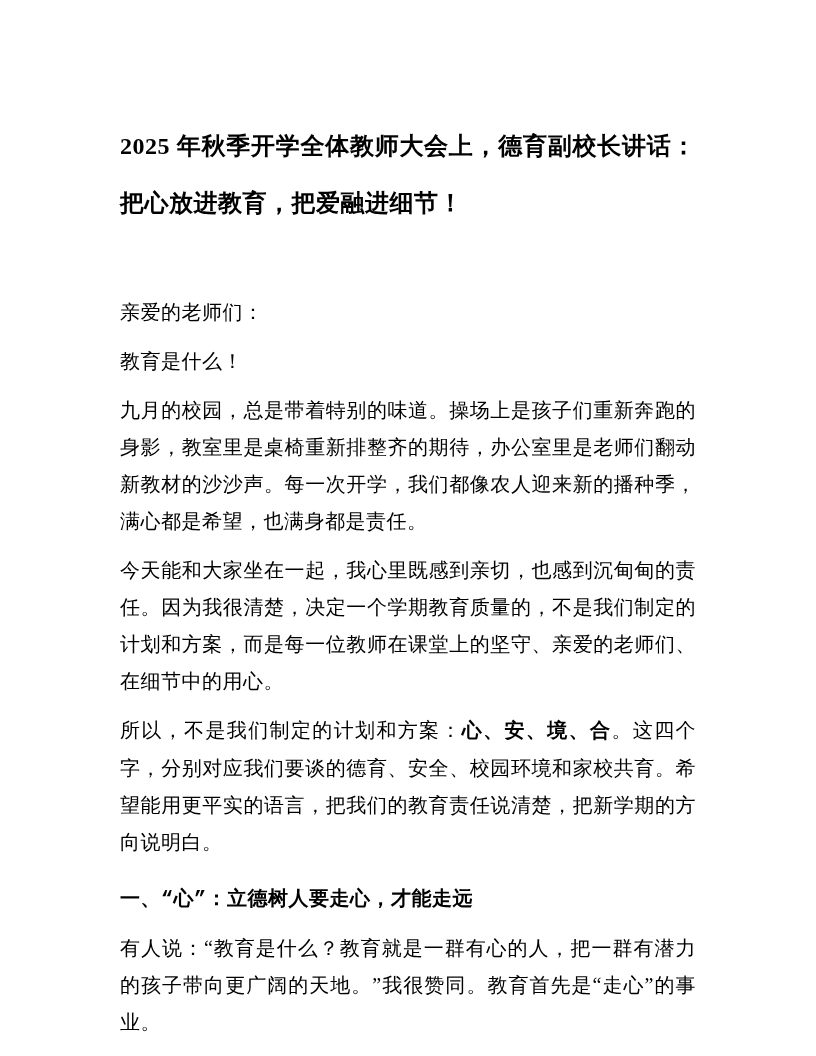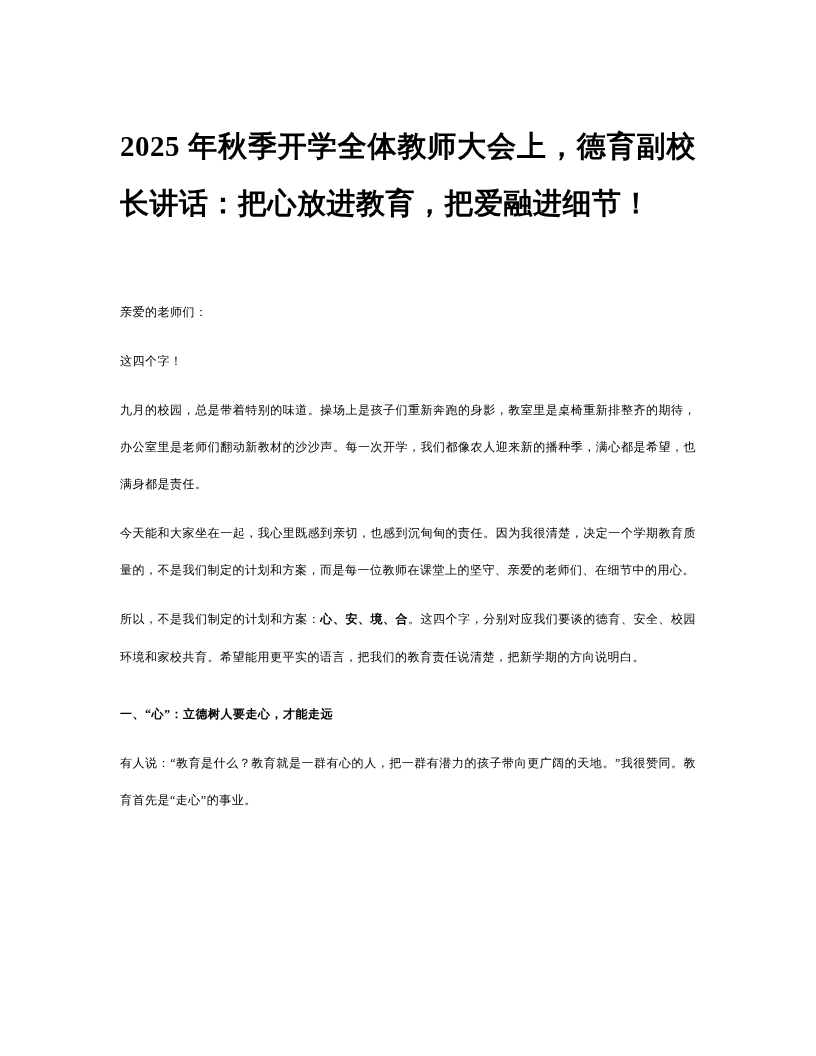--- a/index.html
+++ b/index.html
@@ -15,55 +15,56 @@
     color: #000000;
   }
   .doc-page {
     box-sizing: border-box;
     width: 816px;
     height: 1056px;
     padding: 118px 120px 96px 120px;
     background: #ffffff;
   }
   .doc-title {
-    font-size: 29px;
+    font-size: 24px;
     font-weight: bold;
     line-height: 57px;
     text-align: justify;
     letter-spacing: 0.5px;
     margin: 0 0 62px 0;
   }
   .doc-body p {
-    font-size: 12px;
+    font-size: 20px;
     line-height: 37px;
     text-align: justify;
     letter-spacing: 0.5px;
     margin: 0 0 12px 0;
   }
   .doc-body p.section-heading {
     font-weight: bold;
     margin-top: 20px;
+    font-family: Liberation Mono, monospace;
   }
   .kw-bold {
     font-weight: bold;
     font-family: Liberation Mono, monospace;
   }
 </style>
 </head>
 <body>
 
 <div class="doc-page">
 
   <h1 class="doc-title">2025 年秋季开学全体教师大会上，德育副校长讲话：把心放进教育，把爱融进细节！</h1>
 
   <div class="doc-body">
 
     <p>亲爱的老师们：</p>
 
-    <p>这四个字！</p>
+    <p>教育是什么！</p>
 
     <p>九月的校园，总是带着特别的味道。操场上是孩子们重新奔跑的身影，教室里是桌椅重新排整齐的期待，办公室里是老师们翻动新教材的沙沙声。每一次开学，我们都像农人迎来新的播种季，满心都是希望，也满身都是责任。</p>
 
     <p>今天能和大家坐在一起，我心里既感到亲切，也感到沉甸甸的责任。因为我很清楚，决定一个学期教育质量的，不是我们制定的计划和方案，而是每一位教师在课堂上的坚守、亲爱的老师们、在细节中的用心。</p>
 
     <p><span>所以，不是我们制定的计划和方案：</span><span class="kw-bold">心、安、境、合</span><span>。这四个字，分别对应我们要谈的德育、安全、校园环境和家校共育。希望能用更平实的语言，把我们的教育责任说清楚，把新学期的方向说明白。</span></p>
 
     <p class="section-heading">一、“心”：立德树人要走心，才能走远</p>
 
     <p>有人说：“教育是什么？教育就是一群有心的人，把一群有潜力的孩子带向更广阔的天地。”我很赞同。教育首先是“走心”的事业。</p>

